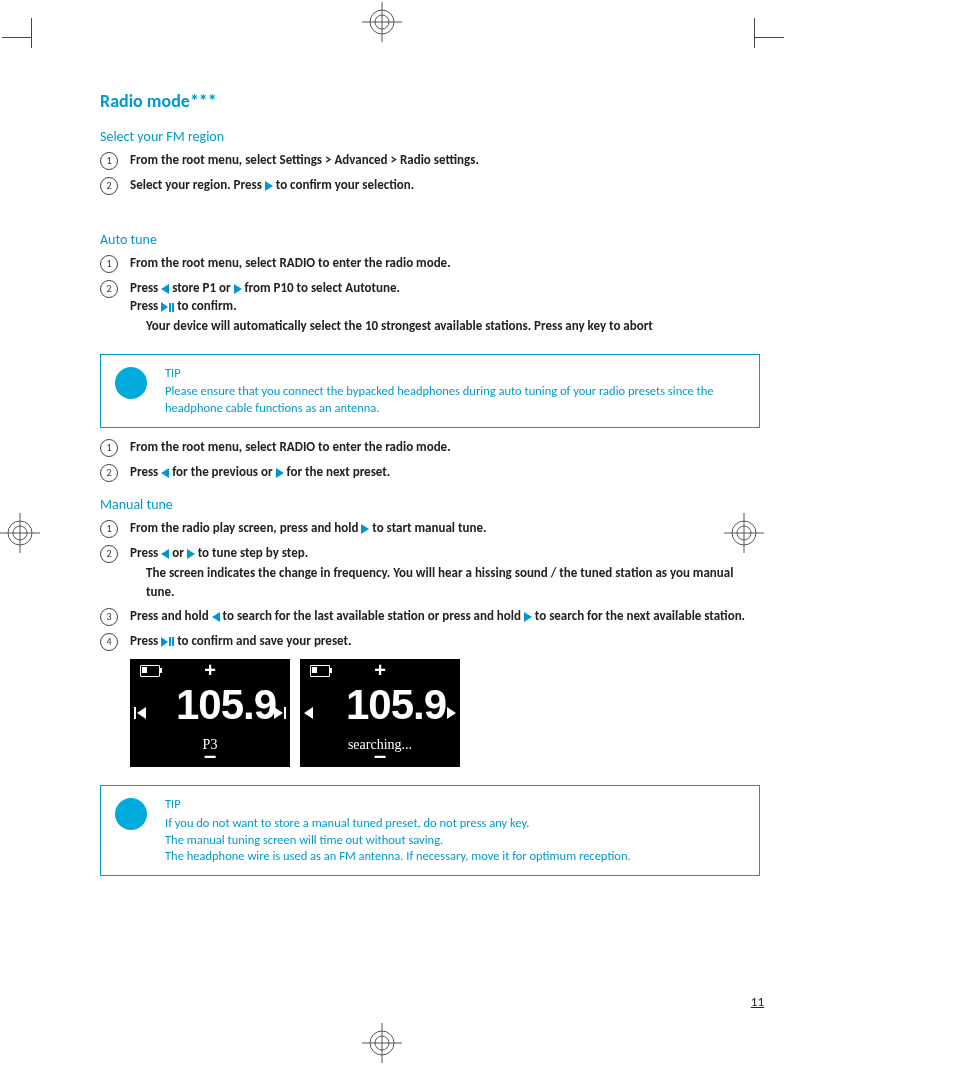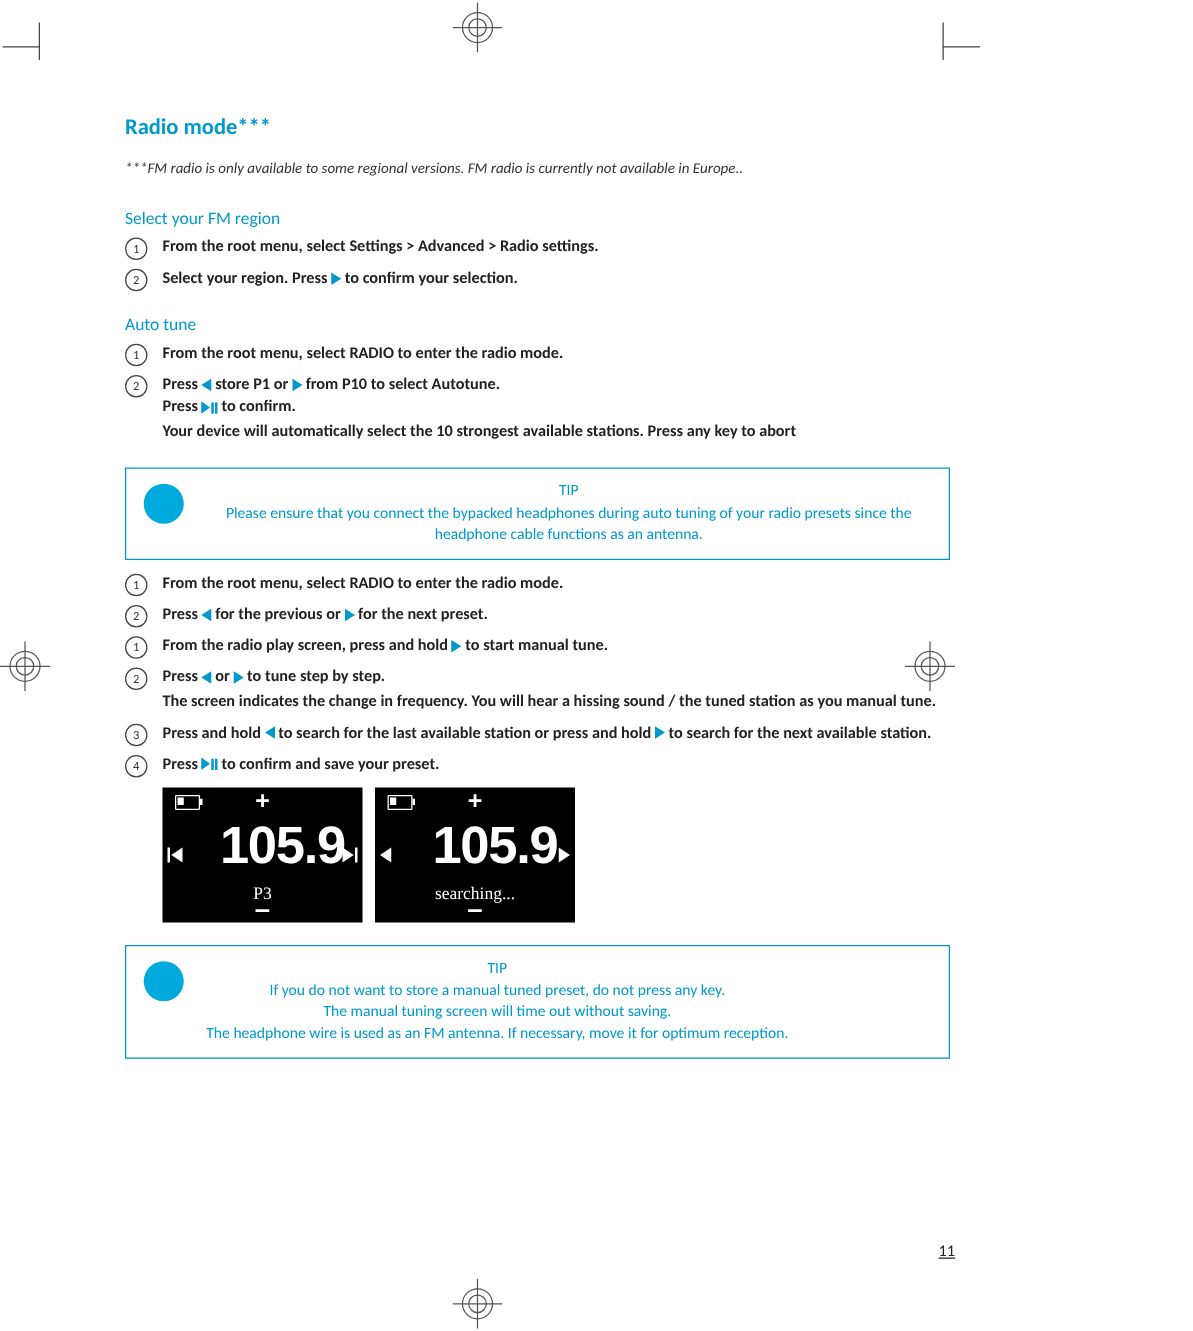--- a/index.html
+++ b/index.html
@@ -74,21 +74,21 @@
     border: 1px solid #444;
     border-radius: 50%;
     font-size: 10px;
     display: flex;
     align-items: center;
     justify-content: center;
     margin-top: 1px;
     color: #333;
   }
   .step-body { flex: 1; font-weight: bold; }
-  .step-body .sub { margin-left: 0; margin-top: 2px; display: block; }
+  .step-body .sub { margin-left: 16px; margin-top: 2px; display: block; }
   .tri {
     display: inline-block;
     width: 0; height: 0;
     vertical-align: middle;
   }
   .tri.right { border-top: 5px solid transparent; border-bottom: 5px solid transparent; border-left: 8px solid #0099cc; }
   .tri.left  { border-top: 5px solid transparent; border-bottom: 5px solid transparent; border-right: 8px solid #0099cc; }
   .playpause {
     display: inline-flex;
     align-items: center;
@@ -101,21 +101,20 @@
   .tip-box {
     border: 1px solid #0099cc;
     padding: 10px 14px 10px 14px;
     margin: 18px 0 10px 0;
     display: flex;
     gap: 18px;
     align-items: flex-start;
     color: #0099cc;
     font-size: 12.5px;
     line-height: 1.35;
-    text-align: center;
   }
   .tip-dot {
     width: 32px; height: 32px; border-radius: 50%;
     background: #00aadd;
     flex: 0 0 32px;
     margin-top: 2px;
   }
   .tip-body .tip-title { display:block; margin-bottom:2px; }
 
   .screens {
@@ -192,38 +191,37 @@
       <line x1="20" y1="0" x2="20" y2="40" stroke="#555"></line>
       <line x1="0" y1="20" x2="40" y2="20" stroke="#555"></line>
       <circle cx="20" cy="20" r="7" fill="none" stroke="#555"></circle>
       <circle cx="20" cy="20" r="12" fill="none" stroke="#555"></circle>
     </svg>
 </div>
 
 <div class="page">
 
   <h1>Radio mode***</h1>
-  <div class="footnote">***FM radio is only available to some regional versions. FM  radio is currently not available in Europe..</div>
 
   <div class="section-h">Select your FM region</div>
 
   <div class="step">
     <div class="num">1</div>
     <div class="step-body">
       <span>From the root menu, select </span><b>Settings</b><span> &gt; </span><b>Advanced</b><span> &gt; </span><b>Radio settings</b><span>.</span>
     </div>
   </div>
   <div class="step">
     <div class="num">2</div>
     <div class="step-body">
       <span>Select your region.  Press </span><span class="tri right"></span><span> to confirm your selection.</span>
     </div>
   </div>
 
-  <div class="section-h" style="margin-top:18px">Auto tune</div>
+  <div class="section-h" style="margin-top:36px">Auto tune</div>
 
   <div class="step">
     <div class="num">1</div>
     <div class="step-body">
       <span>From the root menu, select </span><b>RADIO</b><span> to enter the radio mode.</span>
     </div>
   </div>
   <div class="step">
     <div class="num">2</div>
     <div class="step-body">
@@ -253,20 +251,21 @@
       <span>From the root menu, select </span><b>RADIO</b><span> to enter the radio mode.</span>
     </div>
   </div>
   <div class="step">
     <div class="num">2</div>
     <div class="step-body">
       <span>Press </span><span class="tri left"></span><span> for the previous or </span><span class="tri right"></span><span> for the next preset.</span>
     </div>
   </div>
 
+  <div class="section-h">Manual tune</div>
   <div class="step">
     <div class="num">1</div>
     <div class="step-body">
       <span>From the radio play screen, press and hold </span><span class="tri right"></span><span> to start manual tune.</span>
     </div>
   </div>
   <div class="step">
     <div class="num">2</div>
     <div class="step-body">
       <span>Press </span><span class="tri left"></span><span>  or </span><span class="tri right"></span><span> to tune step by step.</span>

